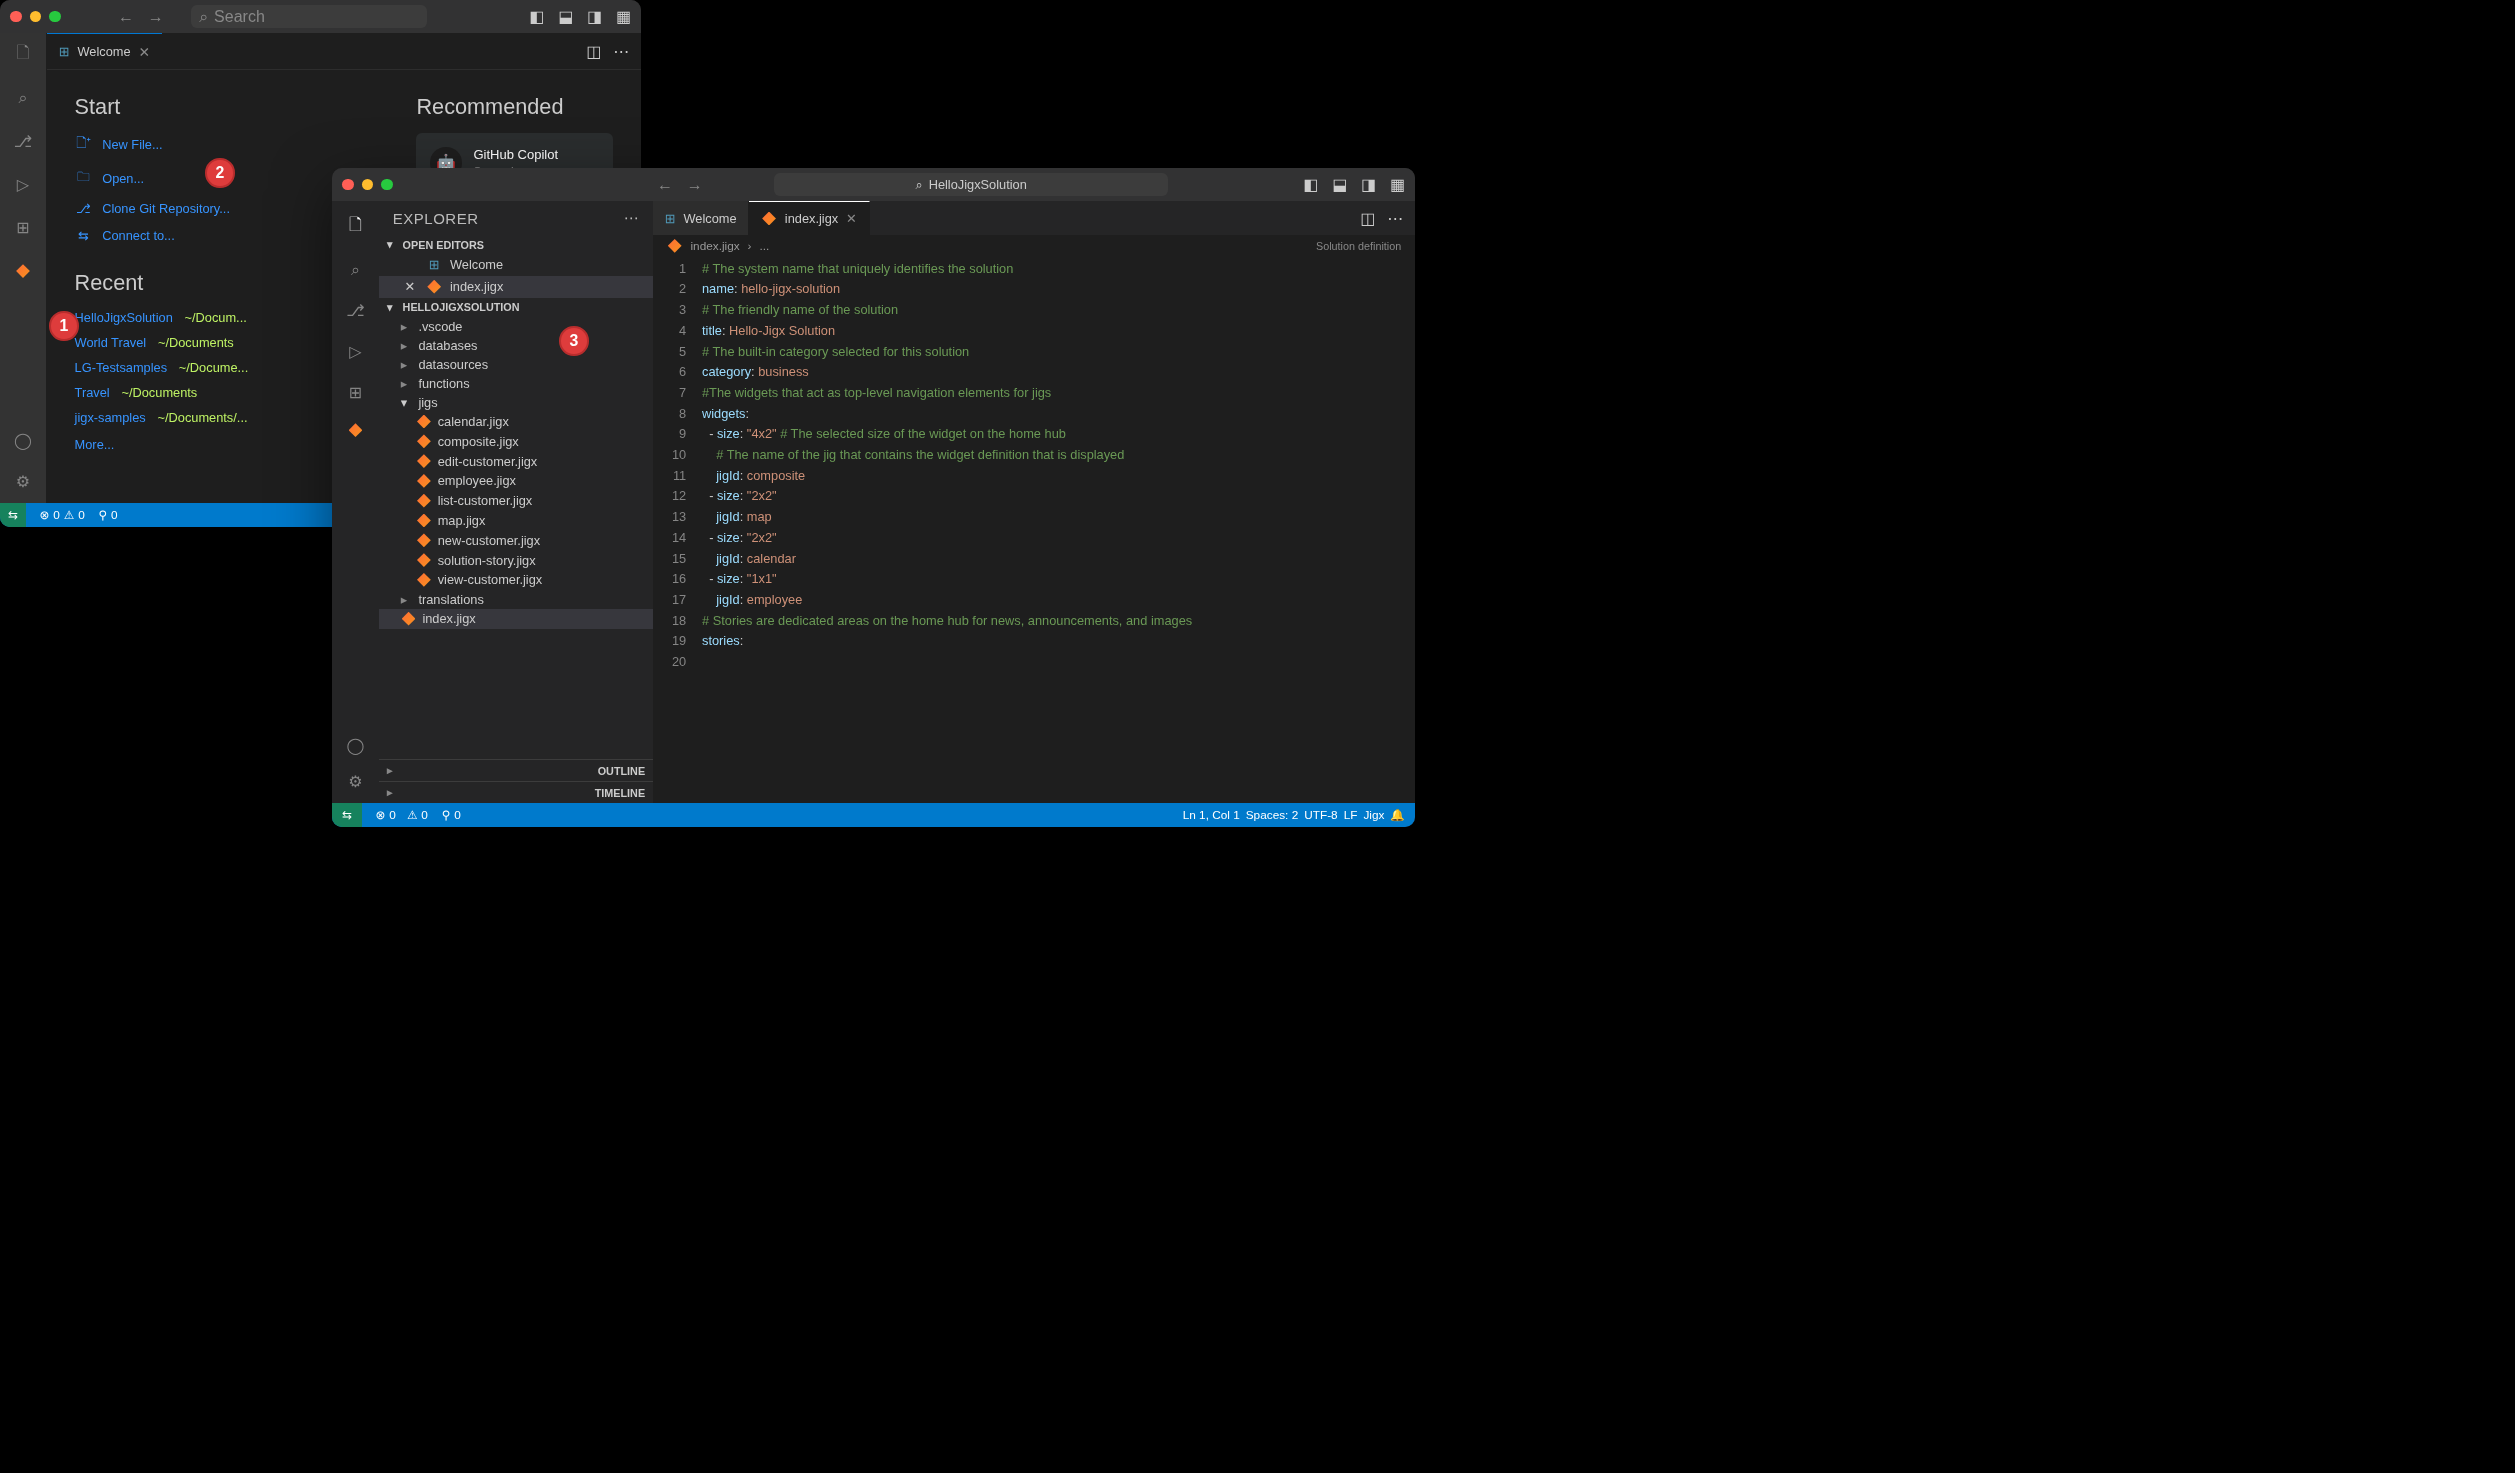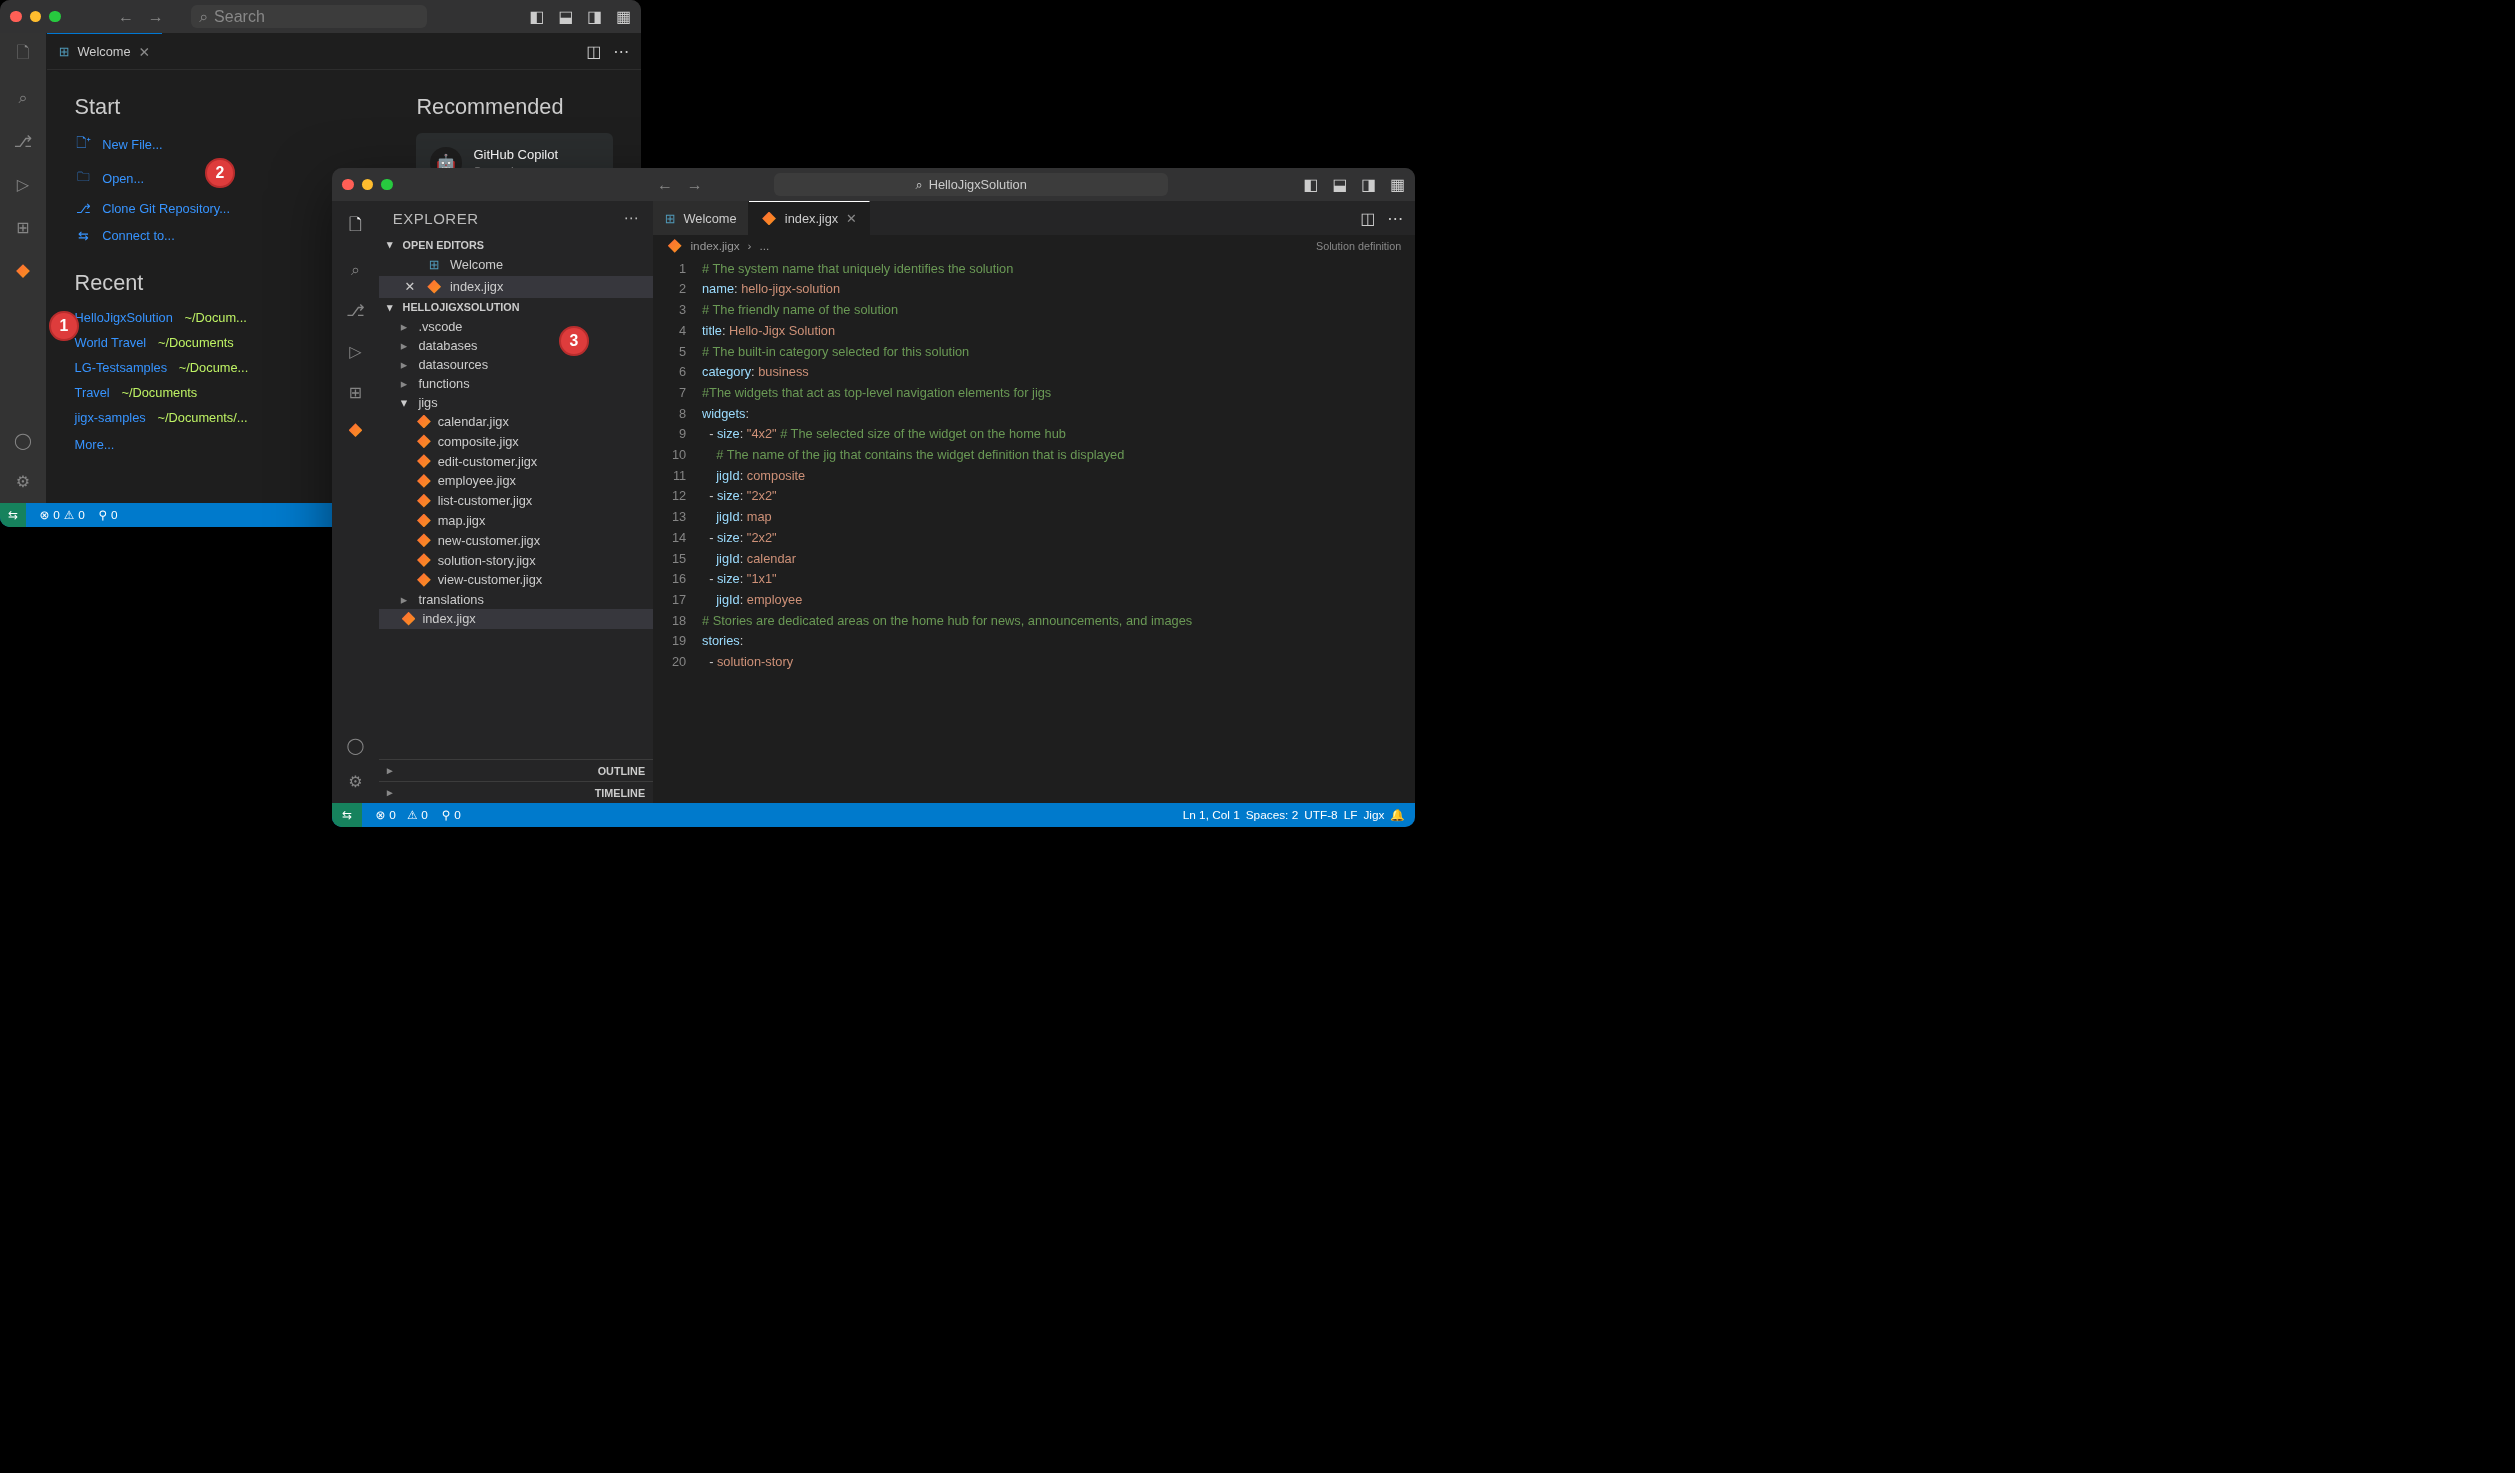--- a/index.html
+++ b/index.html
@@ -471,21 +471,20 @@
             <div class="code-line">    <span class="cm-comment"># The name of the jig that contains the widget definition that is displayed</span></div>
             <div class="code-line">    <span class="cm-key">jigId</span><span class="cm-colon">: </span><span class="cm-plain">composite</span></div>
             <div class="code-line">  <span class="cm-dash">- </span><span class="cm-key">size</span><span class="cm-colon">: </span><span class="cm-string">"2x2"</span></div>
             <div class="code-line">    <span class="cm-key">jigId</span><span class="cm-colon">: </span><span class="cm-plain">map</span></div>
             <div class="code-line">  <span class="cm-dash">- </span><span class="cm-key">size</span><span class="cm-colon">: </span><span class="cm-string">"2x2"</span></div>
             <div class="code-line">    <span class="cm-key">jigId</span><span class="cm-colon">: </span><span class="cm-plain">calendar</span></div>
             <div class="code-line">  <span class="cm-dash">- </span><span class="cm-key">size</span><span class="cm-colon">: </span><span class="cm-string">"1x1"</span></div>
             <div class="code-line">    <span class="cm-key">jigId</span><span class="cm-colon">: </span><span class="cm-plain">employee</span></div>
             <div class="code-line"><span class="cm-comment"># Stories are dedicated areas on the home hub for news, announcements, and images</span></div>
             <div class="code-line"><span class="cm-key">stories</span><span class="cm-colon">:</span></div>
-            <div class="code-line">  <span class="cm-dash">- </span><span class="cm-plain">solution-story</span></div>
           </div>
       </div>
     </div>
   </div>
 
   <div class="w2-status">
     <div class="remote2">
         <span>⇆</span>
       </div>
     <div class="stat-seg"><span>⊗</span><span>0</span>&nbsp;<span>⚠</span><span>0</span></div>

